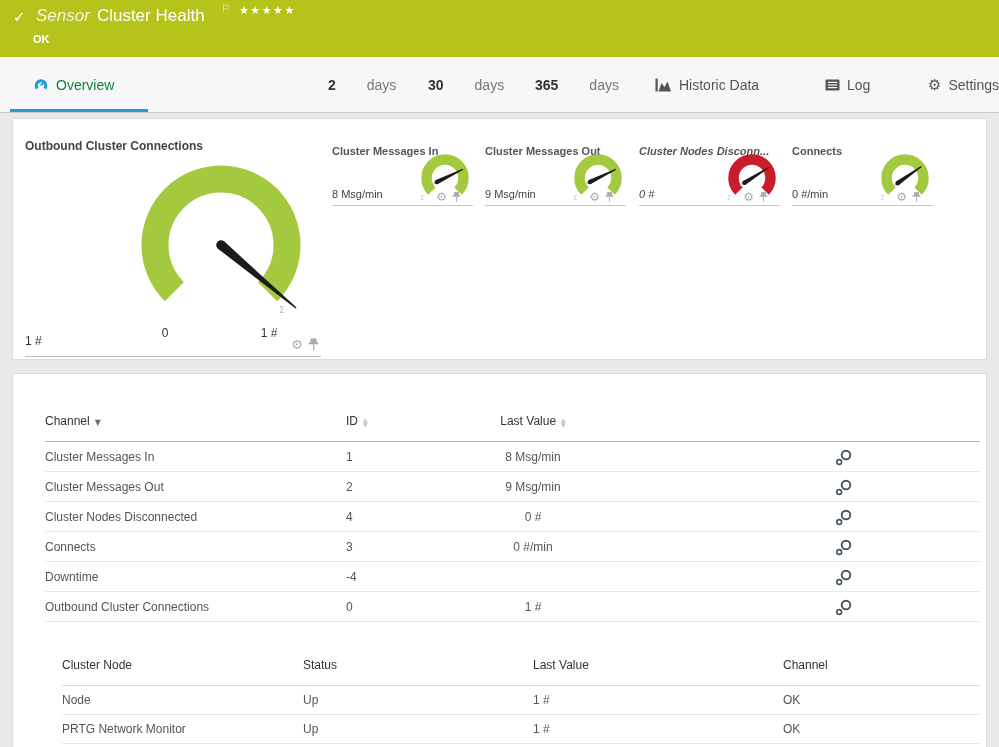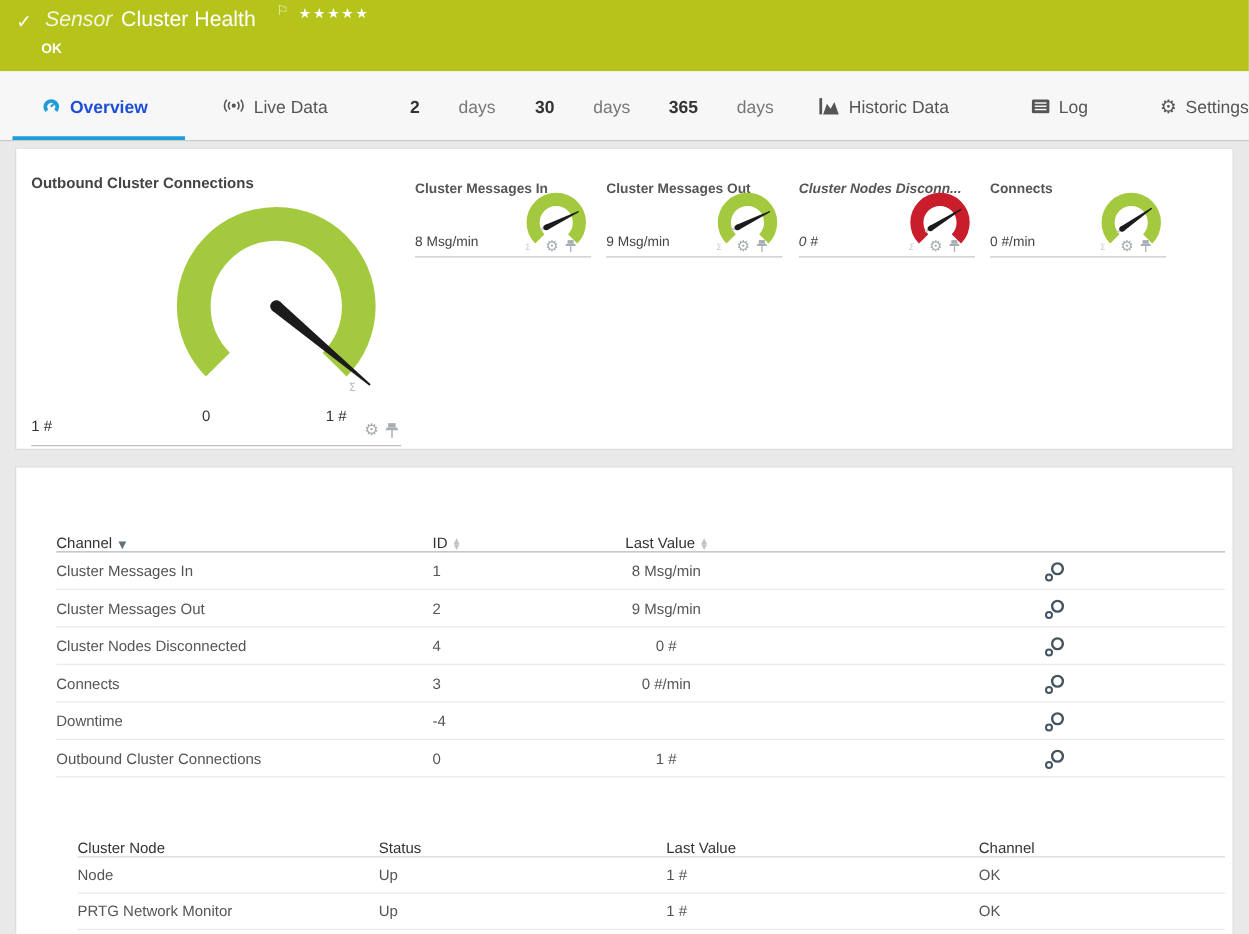--- a/index.html
+++ b/index.html
@@ -19,21 +19,21 @@
   .hdr-kind   { font-style:italic; color:rgba(255,255,255,.85); margin-right:7px; }
   .hdr-flag   { position:absolute; left:221px; top:2px; font-size:11px; color:#e9f1c9; }
   .hdr-stars  { position:absolute; left:239px; top:4px; font-size:11px; color:#fff; letter-spacing:1.5px; }
   .hdr-status { position:absolute; left:33px;  top:33px; font-size:11px; font-weight:700; color:#fff; }
 
   
   .tabbar { position:relative; height:56px; background:#f7f7f7; border-bottom:1px solid #c9c9c9; }
   .tab { position:absolute; top:0; height:55px; display:flex; align-items:center; gap:7px;
          font-size:14px; color:#555; cursor:pointer; white-space:nowrap; }
   .tab svg { flex:none; }
-  .tab-overview { left:33px;  color:#1d4ed8; font-weight:700;align-items:center; }
+  .tab-overview { left:33px;  color:#15803d; font-weight:400;align-items:center; }
   .tab-live     { left:178px; }
   .tab-2days    { left:328px; }
   .tab-30days   { left:428px; }
   .tab-365days  { left:535px; }
   .tab-historic { left:655px; }
   .tab-log      { left:825px; }
   .tab-settings { left:928px; }
   .tab .num { font-weight:700; color:#333; }
   .tab .lbl-light { color:#777;margin-left:24px; }
   .tab .gear-glyph { font-size:15px; color:#555; }
@@ -61,21 +61,21 @@
   .sc-1 { left:319px; } .sc-2 { left:472px; } .sc-3 { left:626px;font-style:italic; } .sc-4 { left:779px; }
   .sc-title { position:absolute; left:0; top:0; width:141px; font-size:11px; font-weight:700; color:#555;
               white-space:nowrap; overflow:hidden; }
   .sc-gauge { position:absolute; right:0; top:3px; }
   .sc-value { position:absolute; left:0; top:43px; font-size:11px; color:#444; }
   .sc-tools { right:12px; bottom:2px; }
   .sc-tools .tool-gear { font-size:12px; }
 
   
   .ch-table { margin:40px 6px 0 32px; }
-  .t-head { display:flex; align-items:flex-end; height:28px; font-size:12px; color:#333;
+  .t-head { display:flex; align-items:flex-start; height:28px; font-size:12px; color:#333;
             border-bottom:1px solid #b5b5b5; position:relative; }
   .t-row  { display:flex; align-items:center; height:30px; font-size:12px; color:#555;
             border-bottom:1px solid #e9e9e9; position:relative; cursor:pointer; }
   .co1 { width:301px; } .co2 { width:62px; } .co3 { width:250px; text-align:center; }
   .sort-down { color:#60707c; font-size:8px; margin-left:5px; }
   .sort-both { display:inline-flex; flex-direction:column; margin-left:5px; color:#c3c3c3;
                font-size:6px; line-height:5px; vertical-align:middle; }
   .mag { position:absolute; left:790px; top:7px; cursor:pointer; }
 
   .node-table { margin:36px 6px 0 49px; }
@@ -96,27 +96,20 @@
   <div class="hdr-status">OK</div>
 </div>
 
 <div class="tabbar">
   <div class="tab tab-overview">
     <svg width="16" height="16" viewBox="0 0 16 16">
       <path d="M4.4 11.6 A4.7 4.7 0 1 1 11.6 11.6" fill="none" stroke="#1e9cd8" stroke-width="3.1"></path>
       <line x1="7.6" y1="8.4" x2="12.2" y2="4.4" stroke="#1e9cd8" stroke-width="1.7"></line>
     </svg>
     <span>Overview</span>
-  </div>
-  <div class="tab tab-live">
-    <svg width="18" height="13" viewBox="0 0 18 13">
-      <circle cx="9" cy="6.5" r="1.7" fill="#555"></circle>
-      <path d="M6 3.5 A4.3 4.3 0 0 0 6 9.5 M3.4 1.8 A7 7 0 0 0 3.4 11.2 M12 3.5 A4.3 4.3 0 0 1 12 9.5 M14.6 1.8 A7 7 0 0 1 14.6 11.2" fill="none" stroke="#555" stroke-width="1.3"></path>
-    </svg>
-    <span>Live Data</span>
   </div>
   <div class="tab tab-2days">
     <span class="num">2</span>
     <span class="lbl-light">days</span>
   </div>
   <div class="tab tab-30days">
     <span class="num">30</span>
     <span class="lbl-light">days</span>
   </div>
   <div class="tab tab-365days">

